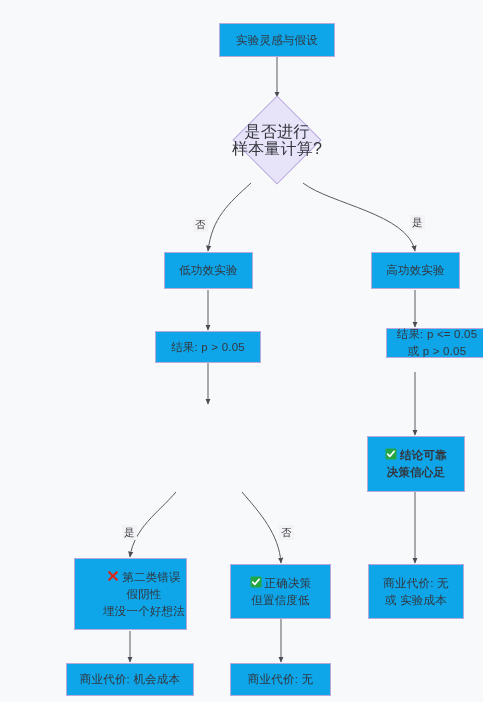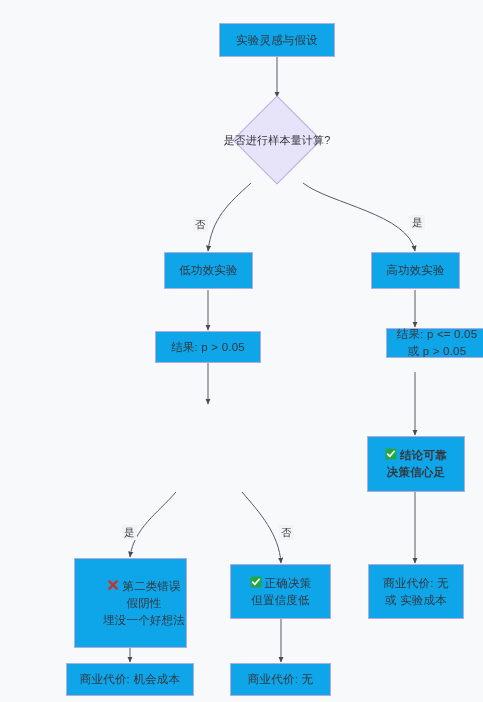--- a/index.html
+++ b/index.html
@@ -60,26 +60,26 @@
     border: 1px solid #b8a8dc;
     transform: translate(-50%, -50%) rotate(45deg);
   }
   .diamond .dlabel {
     position: absolute;
     left: 0;
     top: 0;
     width: 100%;
     height: 100%;
     display: flex;
-    flex-direction: row;
+    flex-direction: column;
     align-items: center;
     justify-content: center;
     text-align: center;
     color: #33363d;
-    font-size: 11px;
+    font-size: 16px;
     line-height: 17px;
     letter-spacing: 0.2px;
   }
   .edge-label {
     position: absolute;
     background: #f3f3f5;
     color: #3a3d44;
     font-size: 10.5px;
     line-height: 13px;
     padding: 1px 2px;
@@ -172,21 +172,21 @@
           <svg width="12" height="12" viewBox="0 0 12 12">
             <rect x="0.5" y="0.5" width="11" height="11" rx="1.5" fill="#22a744"></rect>
             <path d="M2.7,6.2 L4.8,8.4 L9.2,3.3" stroke="#ffffff" stroke-width="1.7" fill="none" stroke-linecap="round" stroke-linejoin="round"></path>
           </svg>
         </span><span>结论可靠</span>
       </span>
       <span class="ln">决策信心足</span>
     </span>
   </div>
 
-  <div class="node" style="left:74px; top:558px; width:113px; height:90px;padding-left:27px;">
+  <div class="node" style="left:74px; top:558px; width:113px; height:72px;padding-left:27px;">
     <span class="lines">
       <span class="ln">
         <span class="emoji">
           <svg width="12" height="12" viewBox="0 0 12 12">
             <path d="M2.2,2.2 L9.8,9.8 M9.8,2.2 L2.2,9.8" stroke="#d62b1f" stroke-width="2.3" stroke-linecap="round"></path>
           </svg>
         </span><span>第二类错误</span>
       </span>
       <span class="ln">假阴性</span>
       <span class="ln">埋没一个好想法</span>

